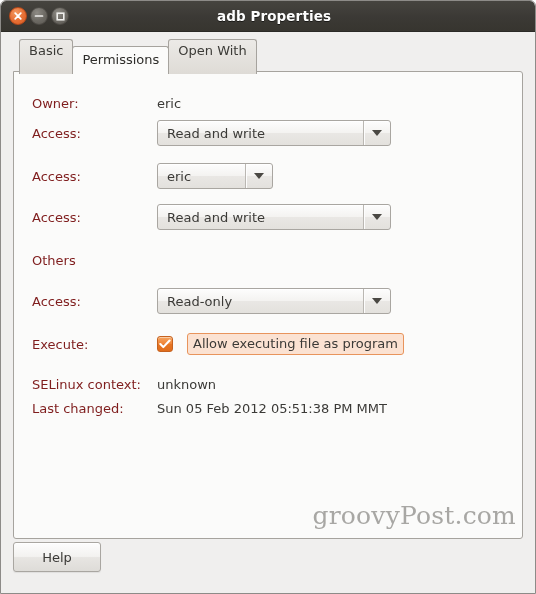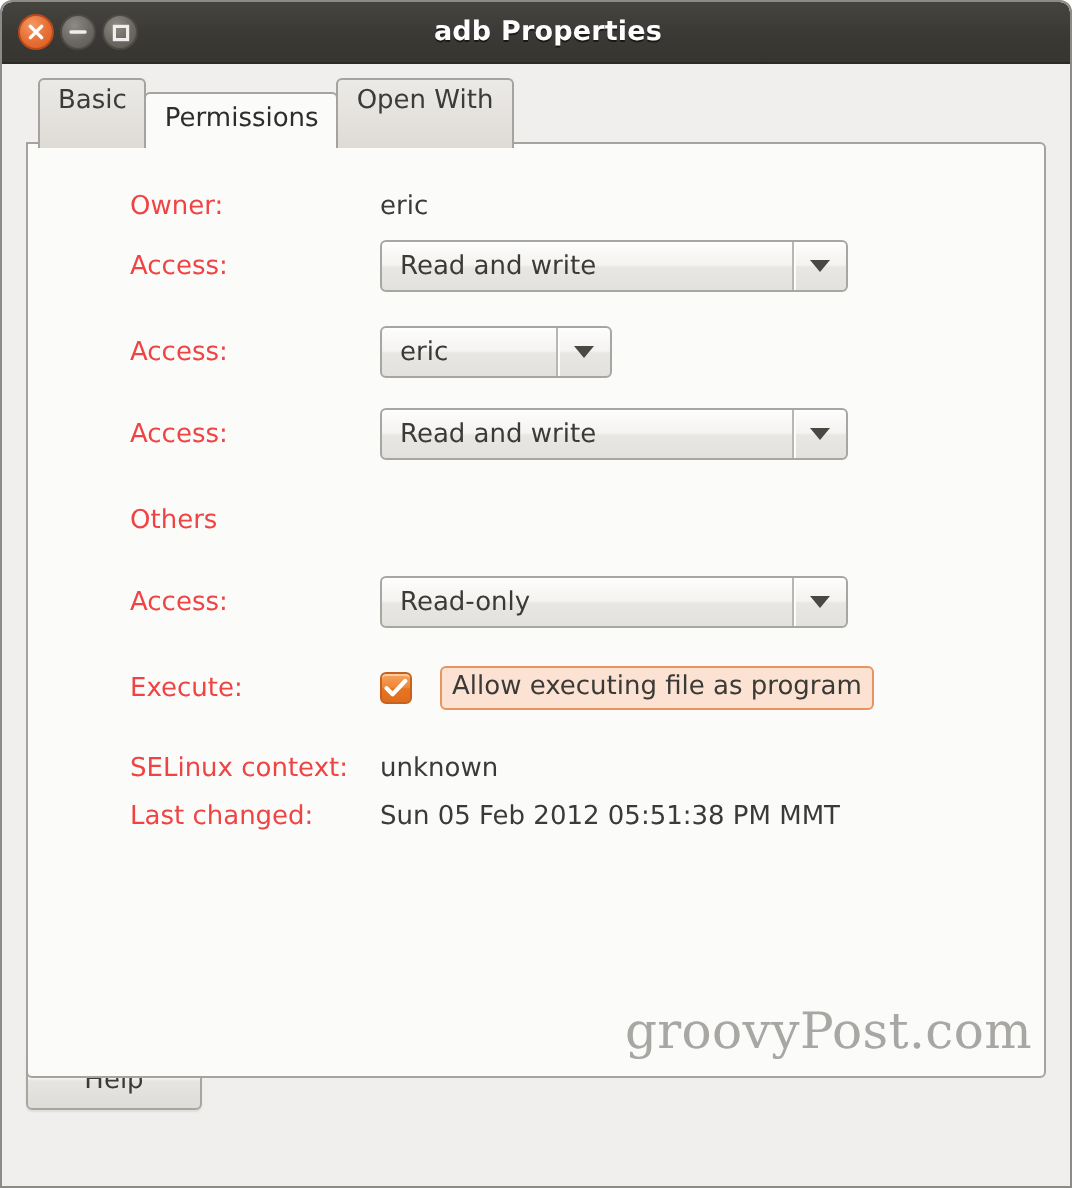--- a/index.html
+++ b/index.html
@@ -155,22 +155,21 @@
     align-items: center;
     height: 30px;
     padding-left: 18px;
   }
   .row.gap { margin-top: 13px; }
   .row.gap-sm { margin-top: 11px; }
   .lbl {
     width: 125px;
     flex: 0 0 125px;
     font-size: 13px;
-    color: #ef4444;
-    margin-left: 33px;
+    color: #7f1d1d;
   }
   .val {
     font-size: 13px;
     color: #3b3a37;
   }
 
   
   .combo {
     height: 26px;
     box-sizing: border-box;
@@ -248,21 +247,21 @@
     font-size: 25px;
     color: #a8a7a4;
     white-space: nowrap;
     letter-spacing: 0.2px;
   }
 
   
   .actionbar {
     position: absolute;
     left: 12px; right: 12px;
-    bottom: 17px;
+    bottom: 0;
     height: 72px;
     display: flex;
     align-items: center;
     justify-content: space-between;
   }
   .btn {
     min-width: 88px;
     height: 30px;
     box-sizing: border-box;
     border: 1px solid #a9a6a1;

